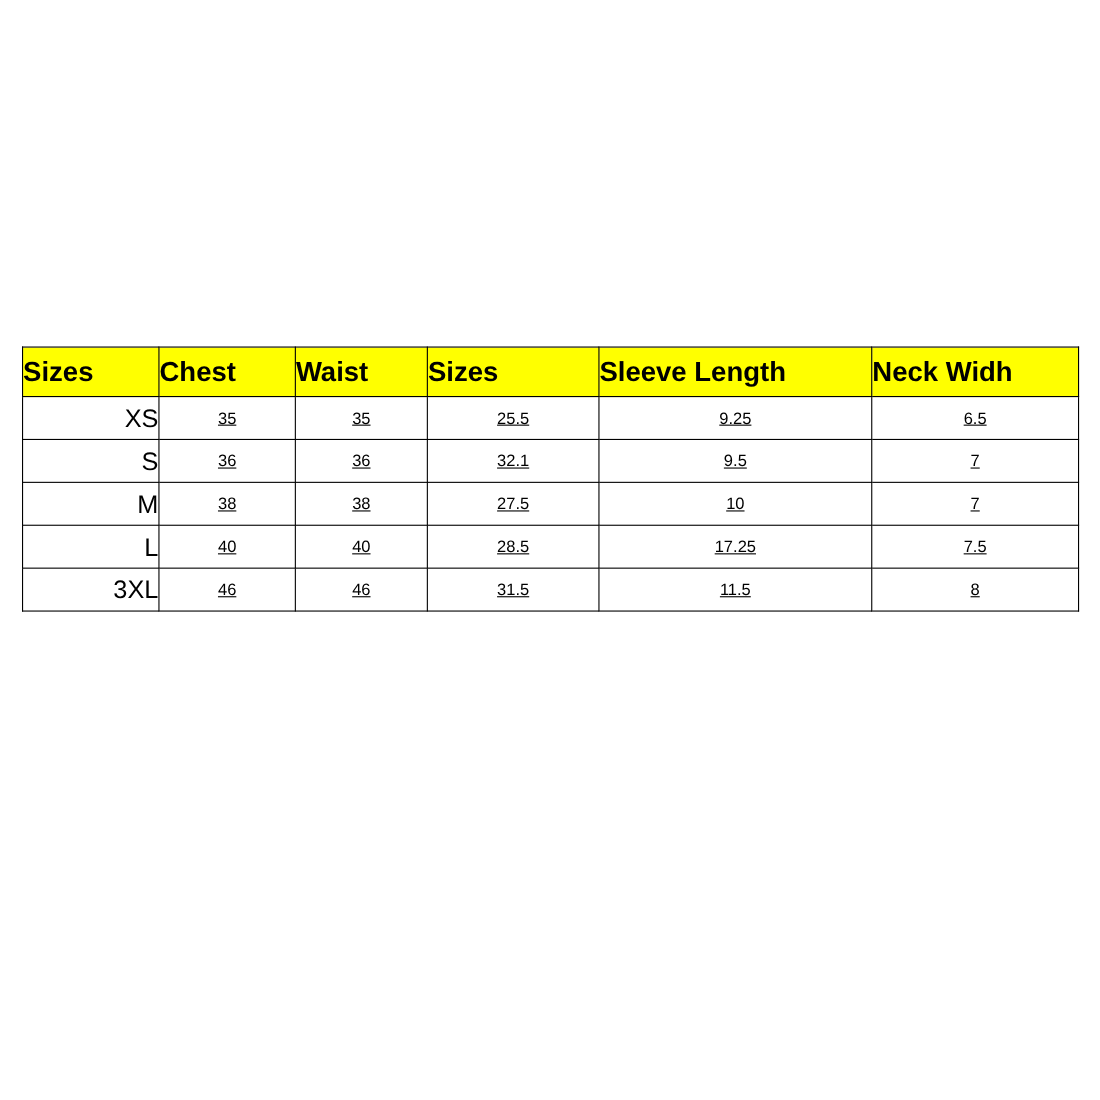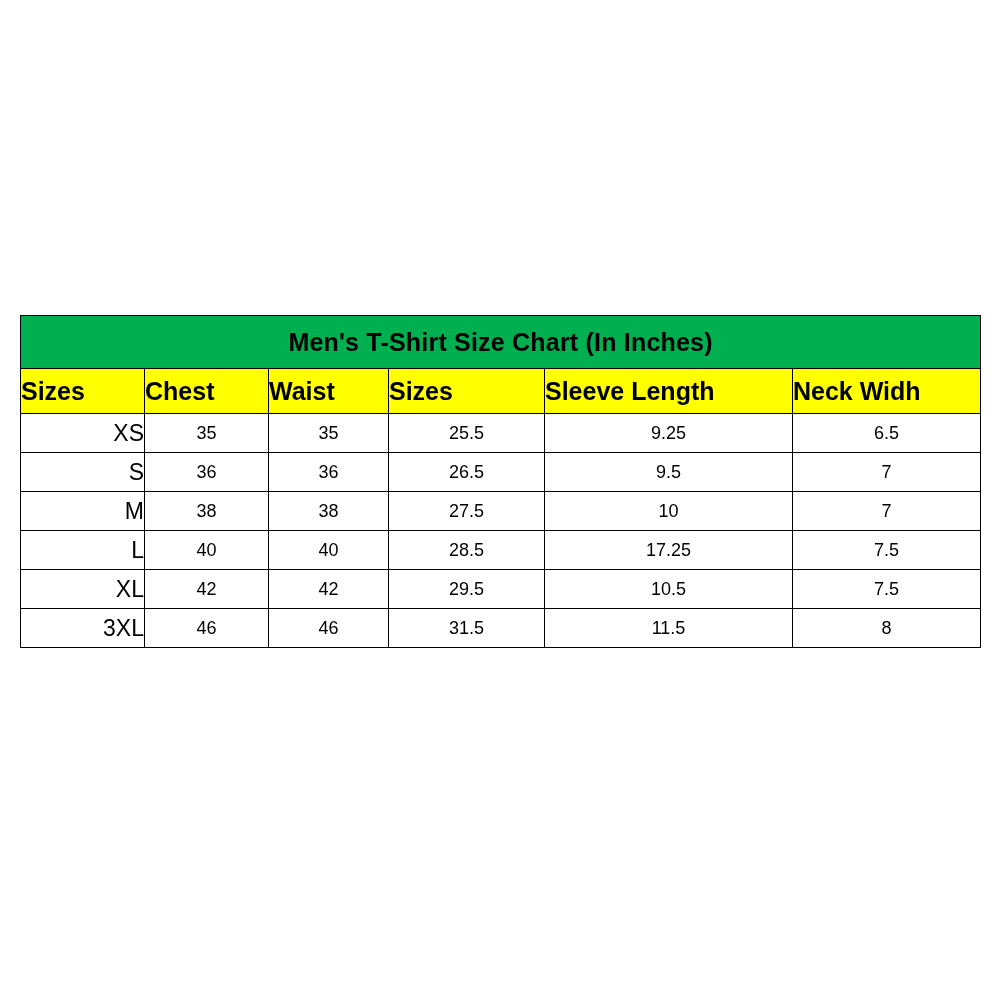--- a/index.html
+++ b/index.html
@@ -50,24 +50,25 @@
     margin-top: 36px;
   }
   .size-cell {
     font-size: 23px;
     text-align: right;
     padding-left: 8px;
     height: 38px;
     color: #000000;
   }
   .num-cell {
-    font-size: 18px;
+    font-size: 15px;
     text-align: center;
     height: 38px;
     color: #000000;
+    text-decoration: underline;
   }
   col.c-size { width: 124px; }
   col.c-chest { width: 124px; }
   col.c-waist { width: 120px; }
   col.c-length { width: 156px; }
   col.c-sleeve { width: 248px; }
   col.c-neck { width: 188px; }
 </style>
 </head>
 <body>
@@ -77,72 +78,61 @@
     <colgroup>
       <col class="c-size">
       <col class="c-chest">
       <col class="c-waist">
       <col class="c-length">
       <col class="c-sleeve">
       <col class="c-neck">
     </colgroup>
     <tbody>
       <tr>
-        <td class="title-cell" colspan="6">Men's T-Shirt Size Chart (In Inches)</td>
-      </tr>
-      <tr>
         <td class="head-cell">Sizes</td>
         <td class="head-cell">Chest</td>
         <td class="head-cell">Waist</td>
         <td class="head-cell">Sizes</td>
         <td class="head-cell">Sleeve Length</td>
         <td class="head-cell">Neck Widh</td>
       </tr>
 
       <tr>
         <td class="size-cell">XS</td>
         <td class="num-cell">35</td>
         <td class="num-cell">35</td>
         <td class="num-cell">25.5</td>
         <td class="num-cell">9.25</td>
         <td class="num-cell">6.5</td>
       </tr>
       <tr>
         <td class="size-cell">S</td>
         <td class="num-cell">36</td>
         <td class="num-cell">36</td>
-        <td class="num-cell">26.5</td>
+        <td class="num-cell">32.1</td>
         <td class="num-cell">9.5</td>
         <td class="num-cell">7</td>
       </tr>
       <tr>
         <td class="size-cell">M</td>
         <td class="num-cell">38</td>
         <td class="num-cell">38</td>
         <td class="num-cell">27.5</td>
         <td class="num-cell">10</td>
         <td class="num-cell">7</td>
       </tr>
       <tr>
         <td class="size-cell">L</td>
         <td class="num-cell">40</td>
         <td class="num-cell">40</td>
         <td class="num-cell">28.5</td>
         <td class="num-cell">17.25</td>
         <td class="num-cell">7.5</td>
       </tr>
       <tr>
-        <td class="size-cell">XL</td>
-        <td class="num-cell">42</td>
-        <td class="num-cell">42</td>
-        <td class="num-cell">29.5</td>
-        <td class="num-cell">10.5</td>
-        <td class="num-cell">7.5</td>
-      </tr>
-      <tr>
         <td class="size-cell">3XL</td>
         <td class="num-cell">46</td>
         <td class="num-cell">46</td>
         <td class="num-cell">31.5</td>
         <td class="num-cell">11.5</td>
         <td class="num-cell">8</td>
       </tr>
     </tbody>
   </table>
 </div>

